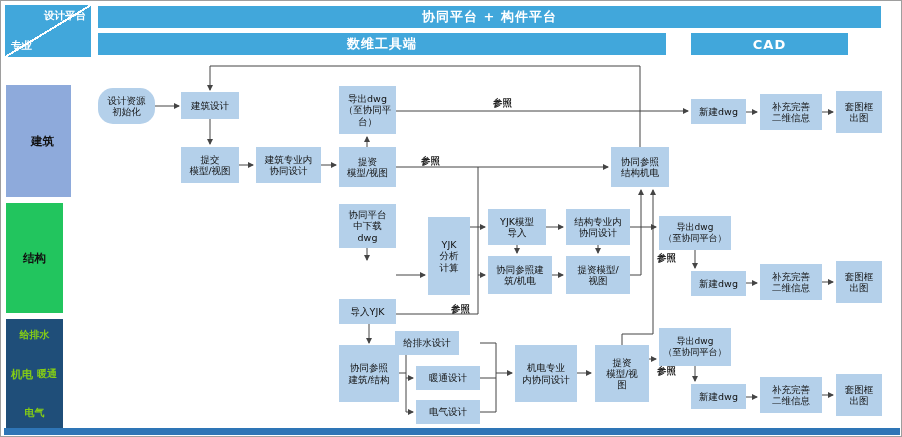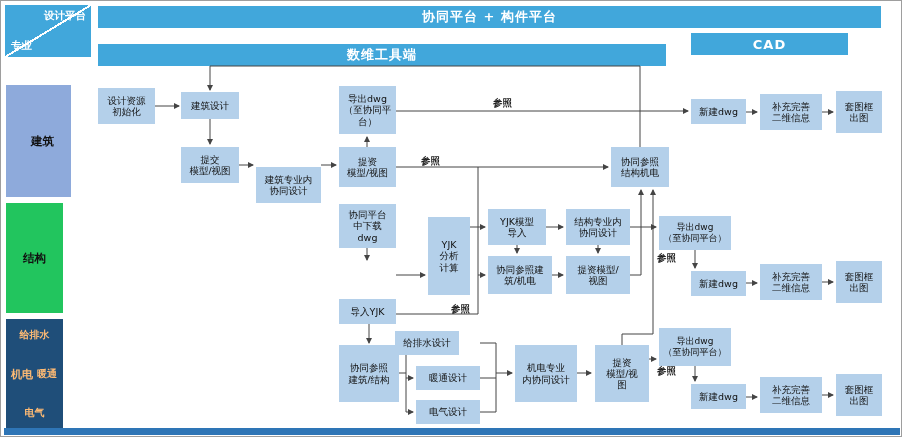--- a/index.html
+++ b/index.html
@@ -6,41 +6,41 @@
   #stage{position:relative;width:902px;height:437px;background:#fff;border:1px solid #9e9e9e;box-sizing:border-box;overflow:hidden;}
   .hbar{position:absolute;background:#41A7DB;color:#fff;font-weight:bold;font-size:13px;
         display:flex;align-items:center;justify-content:center;letter-spacing:1px;}
   .corner{position:absolute;left:4px;top:4px;width:86px;height:52px;background:#41A7DB;
           background-image:linear-gradient(to bottom right,transparent calc(50% - 1px),#fff calc(50% - 1px),#fff calc(50% + 1px),transparent calc(50% + 1px));}
   .corner span{position:absolute;color:#fff;font-weight:bold;font-size:10.5px;}
   .corner .ct{top:4px;right:5px;}
   .corner .cb{bottom:4px;left:6px;}
   .rail{position:absolute;left:5px;width:57px;display:flex;align-items:center;justify-content:center;
         font-weight:bold;font-size:11.5px;color:#111;}
-  .mepwrap{position:absolute;left:5px;width:57px;background:#1F4E79;color:#fdba74;font-weight:bold;}
+  .mepwrap{position:absolute;left:5px;width:57px;background:#1F4E79;color:#84cc16;font-weight:bold;}
   .mepwrap div{position:absolute;font-size:10px;}
   .box{position:absolute;background:#B4D0EA;color:#111;font-size:9.5px;line-height:1.18;
        display:flex;align-items:center;justify-content:center;text-align:center;
        white-space:pre-line;padding:1px 2px;box-sizing:border-box;z-index:2;}
   .box.small{font-size:9px;}
   .ref{position:absolute;font-size:9.5px;font-weight:bold;color:#222;z-index:3;}
   svg.wires{position:absolute;left:0;top:0;z-index:1;pointer-events:none;}
   .footer{position:absolute;left:3px;top:427px;width:896px;height:7px;background:#2E75B6;}
 </style>
 </head>
 <body>
 
 <div id="stage">
 
   <div class="corner">
     <span class="ct">设计平台</span>
     <span class="cb">专业</span>
   </div>
   <div class="hbar" style="left:97px;top:5px;width:783px;height:22px;">协同平台 + 构件平台</div>
-  <div class="hbar" style="left:97px;top:32px;width:568px;height:22px;margin-top:11px;">数维工具端</div>
+  <div class="hbar" style="left:97px;top:32px;width:568px;height:22px;">数维工具端</div>
   <div class="hbar" style="left:690px;top:32px;width:157px;height:22px;">CAD</div>
 
   <div class="rail" style="top:84px;height:112px;background:#8EAADB;padding-left:8px;">建筑</div>
   <div class="rail" style="top:202px;height:110px;background:#22c55e;">结构</div>
   <div class="mepwrap" style="top:318px;height:110px;">
     <div style="top:9px;left:0;width:100%;text-align:center;">给排水</div>
     <div style="top:50%;left:5px;transform:translateY(-50%);font-size:11px;">机电</div>
     <div style="top:50%;right:6px;transform:translateY(-50%);">暖通</div>
     <div style="bottom:9px;left:0;width:100%;text-align:center;">电气</div>
   </div>
@@ -92,26 +92,26 @@
       <polyline points="495,342 495,411"></polyline>
       <polyline points="495,372 511,372" marker-end="url(#arr)"></polyline>
       <polyline points="576,372 590,372" marker-end="url(#arr)"></polyline>
       <polyline points="648,358 655,358" marker-end="url(#arr)"></polyline>
       <polyline points="694,365 694,380" marker-end="url(#arr)"></polyline>
       <polyline points="745,396 756,396" marker-end="url(#arr)"></polyline>
       <polyline points="821,394 832,394" marker-end="url(#arr)"></polyline>
     </g>
   </svg>
 
-  <div class="box" style="left:97px;top:87px;width:57px;height:36px;">设计资源
+  <div class="box" style="left:97px;top:87px;width:57px;height:36px;border-radius:15px;">设计资源
 初始化</div>
   <div class="box" style="left:180px;top:91px;width:58px;height:27px;">建筑设计</div>
   <div class="box" style="left:180px;top:146px;width:58px;height:36px;">提交
 模型/视图</div>
-  <div class="box" style="left:255px;top:146px;width:65px;height:36px;margin-top:20px;">建筑专业内
+  <div class="box" style="left:255px;top:146px;width:65px;height:36px;">建筑专业内
 协同设计</div>
   <div class="box" style="left:338px;top:146px;width:57px;height:40px;">提资
 模型/视图</div>
   <div class="box" style="left:338px;top:85px;width:57px;height:48px;">导出dwg
 （至协同平
 台）</div>
   <div class="box" style="left:610px;top:146px;width:58px;height:40px;">协同参照
 结构机电</div>
   <div class="box" style="left:690px;top:98px;width:55px;height:25px;">新建dwg</div>
   <div class="box" style="left:759px;top:93px;width:62px;height:36px;">补充完善

